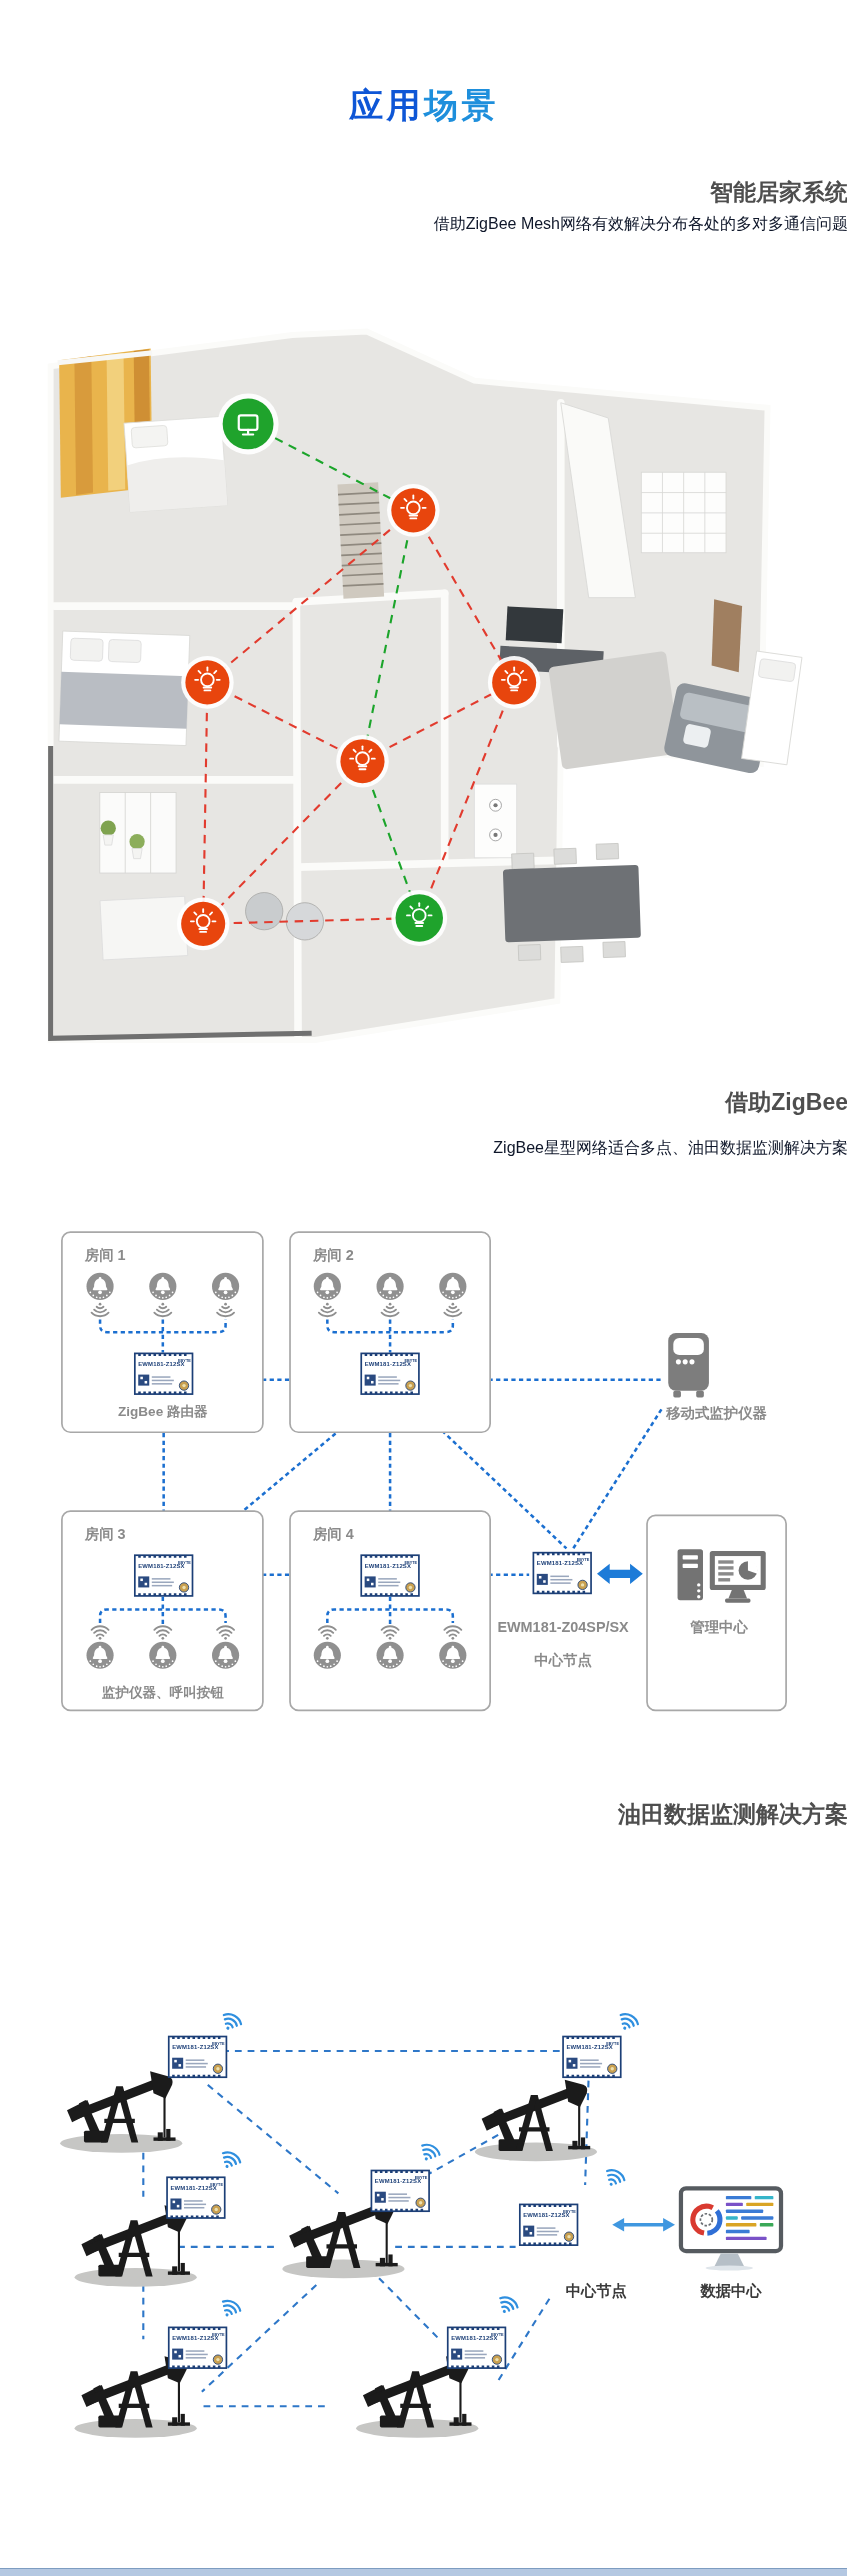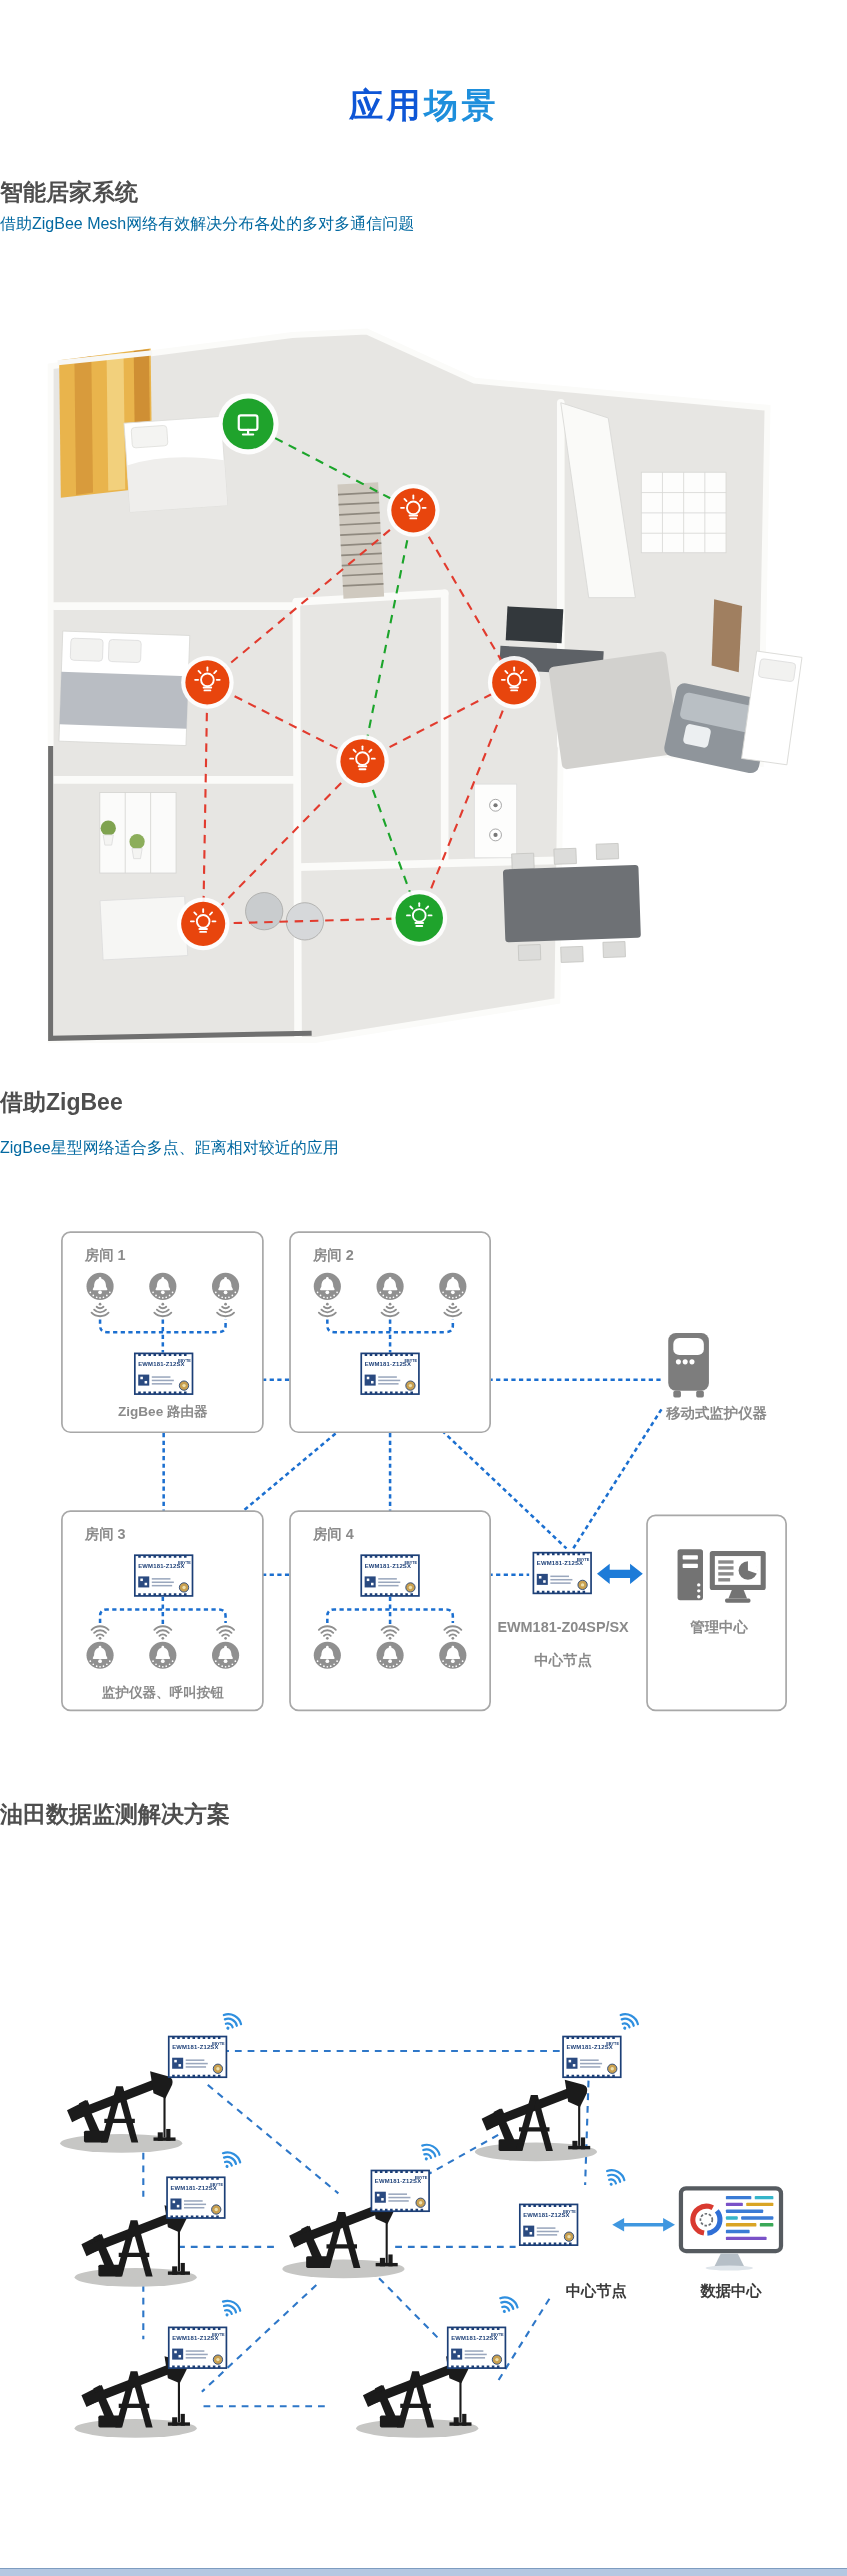--- a/index.html
+++ b/index.html
@@ -2,24 +2,24 @@
 <html style="font-size:13.6px"><head>
 <meta charset="utf-8">
 <style>
   html,body{margin:0;padding:0;background:#fff;}
   .page{position:relative;width:848px;height:2576px;background:#fff;overflow:hidden;
         font-family:"Liberation Sans","DejaVu Sans",sans-serif;}
   .main-title{position:absolute;top:71px;left:0;width:100%;margin:0;text-align:center;
         font-size:34px;font-weight:700;letter-spacing:3.4px;line-height:68px;}
   .main-title .t1{color:#0e56d6;}
   .main-title .t2{color:#1e8fdc;}
-  .section-title{position:absolute;left:0;width:100%;margin:0;text-align:left;
+  .section-title{position:absolute;left:0;width:100%;margin:0;text-align:right;
         font-size:23px;font-weight:700;color:#4e4e4e;line-height:29px;}
-  .section-desc{position:absolute;left:0;width:100%;margin:0;text-align:left;
-        font-size:16px;font-weight:400;color:#0369a1;line-height:20.3px;}
+  .section-desc{position:absolute;left:0;width:100%;margin:0;text-align:right;
+        font-size:16px;font-weight:400;color:#0f172a;line-height:20.3px;}
   #t-home{top:178px;} #d-home{top:214px;}
   #t-med{top:1088px;} #d-med{top:1138px;}
   #t-oil{top:1800px;}
   #d-oil{top:1839px;line-height:36px;}
   .diagram{position:absolute;}
   #home-diagram{left:42px;top:318px;}
   #med-diagram{left:0;top:1221px;}
   #oil-diagram{left:0;top:2000px;}
   .footer-bar{position:absolute;left:0;top:2568px;width:848px;height:8.5px;
         background:#b5c8e2;border-top:1.7px solid #7e9dc1;box-sizing:border-box;}
@@ -349,21 +349,21 @@
       </g>
       <g transform="translate(445,708)">
         <circle r="33" fill="#fff" opacity="0.92"></circle>
           <circle r="28" fill="#1fa32c"></circle>
         <use href="#bulb-icon"></use>
       </g>
     </g>
   </svg>
 
   <h2 class="section-title" id="t-med">借助ZigBee</h2>
-  <p class="section-desc" id="d-med">ZigBee星型网络适合多点、距离相对较近的应用</p>
+  <p class="section-desc" id="d-med">ZigBee星型网络适合多点、油田数据监测解决方案</p>
 
   <svg id="med-diagram" class="diagram" width="848" height="509" viewBox="0 0 1000 600">
 
     <g>
       <path class="blue-dash" d="M228,187 H425"></path>
       <path class="blue-dash" d="M495,187 H783"></path>
       <path class="blue-dash" d="M193,205 V393"></path>
       <path class="blue-dash" d="M460,205 V393"></path>
       <path class="blue-dash" d="M444,210 L228,391"></path>
       <path class="blue-dash" d="M482,210 L668,386"></path>

